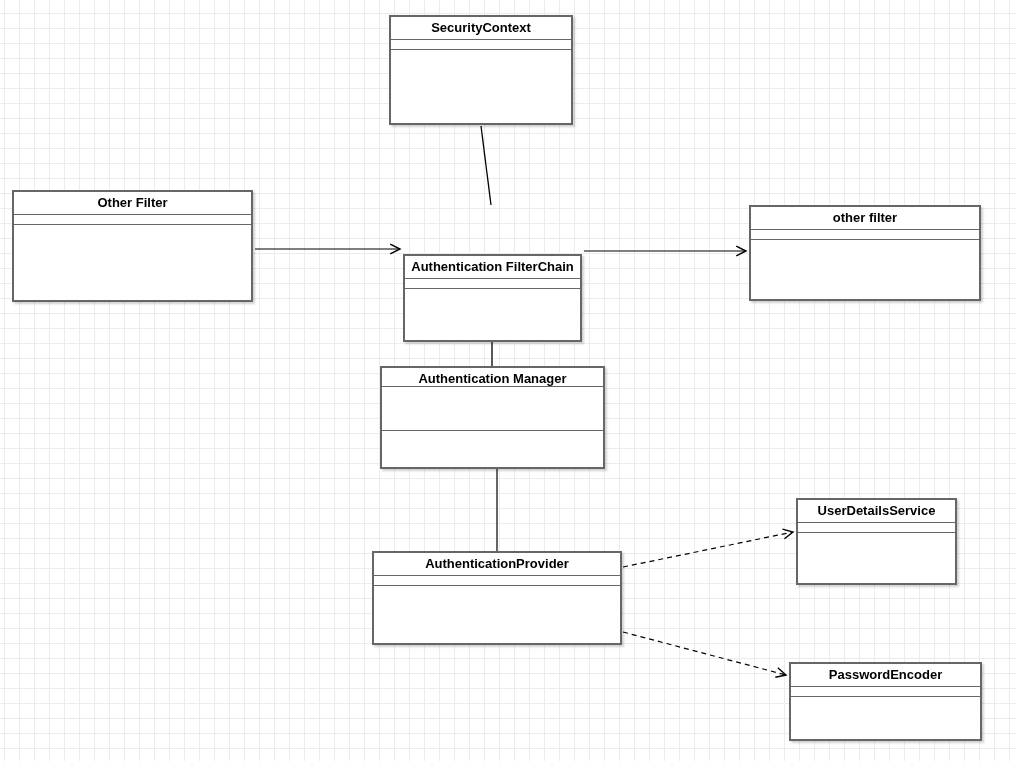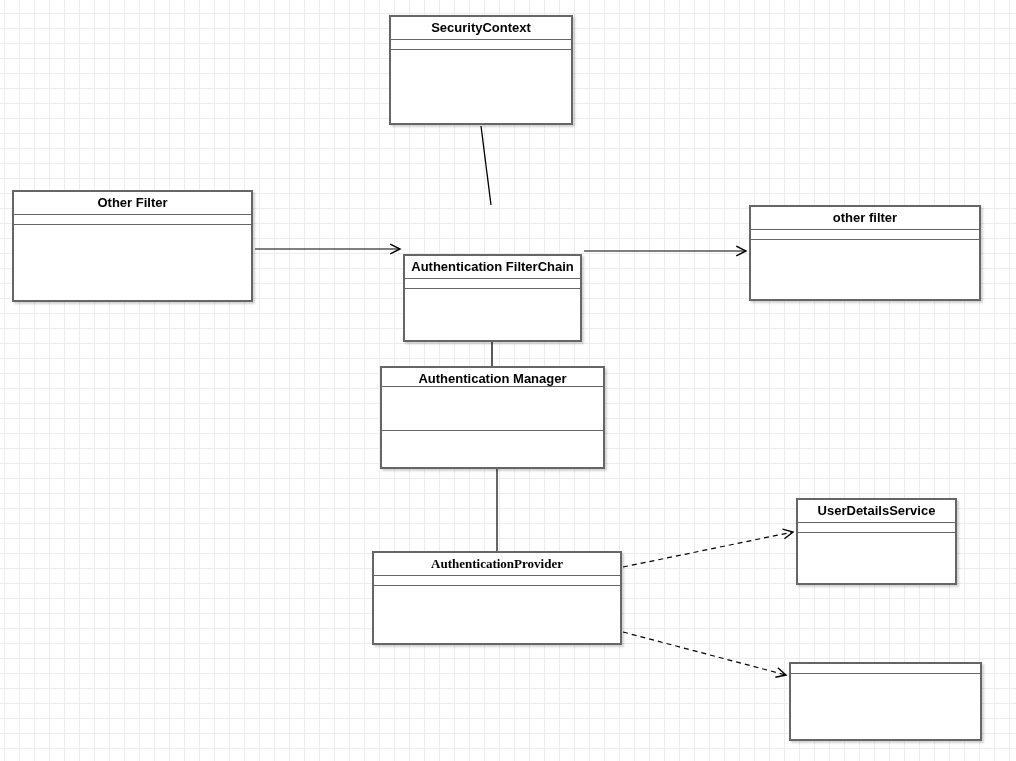--- a/index.html
+++ b/index.html
@@ -97,30 +97,31 @@
     <div class="uml-strip"></div>
     <div class="uml-body"></div>
   </div>
 
   <div class="uml-box" style="left:380px; top:366px; width:225px; height:103px;gap:36px;">
     <div class="uml-title">Authentication Manager</div>
     <div class="uml-strip"></div>
     <div class="uml-body"></div>
   </div>
 
-  <div class="uml-box" style="left:372px; top:551px; width:250px; height:94px;font-family:Liberation Serif, serif;">
+  <div class="uml-box" style="left:372px; top:551px; width:250px; height:94px;">
     <div class="uml-title">AuthenticationProvider</div>
     <div class="uml-strip"></div>
     <div class="uml-body"></div>
   </div>
 
   <div class="uml-box" style="left:796px; top:469px; width:161px; height:87px;margin-top:29px;">
     <div class="uml-title">UserDetailsService</div>
     <div class="uml-strip"></div>
     <div class="uml-body"></div>
   </div>
 
   <div class="uml-box" style="left:789px; top:662px; width:193px; height:79px;">
+    <div class="uml-title">PasswordEncoder</div>
     <div class="uml-strip"></div>
     <div class="uml-body"></div>
   </div>
 
 </div>
 
 </body></html>

